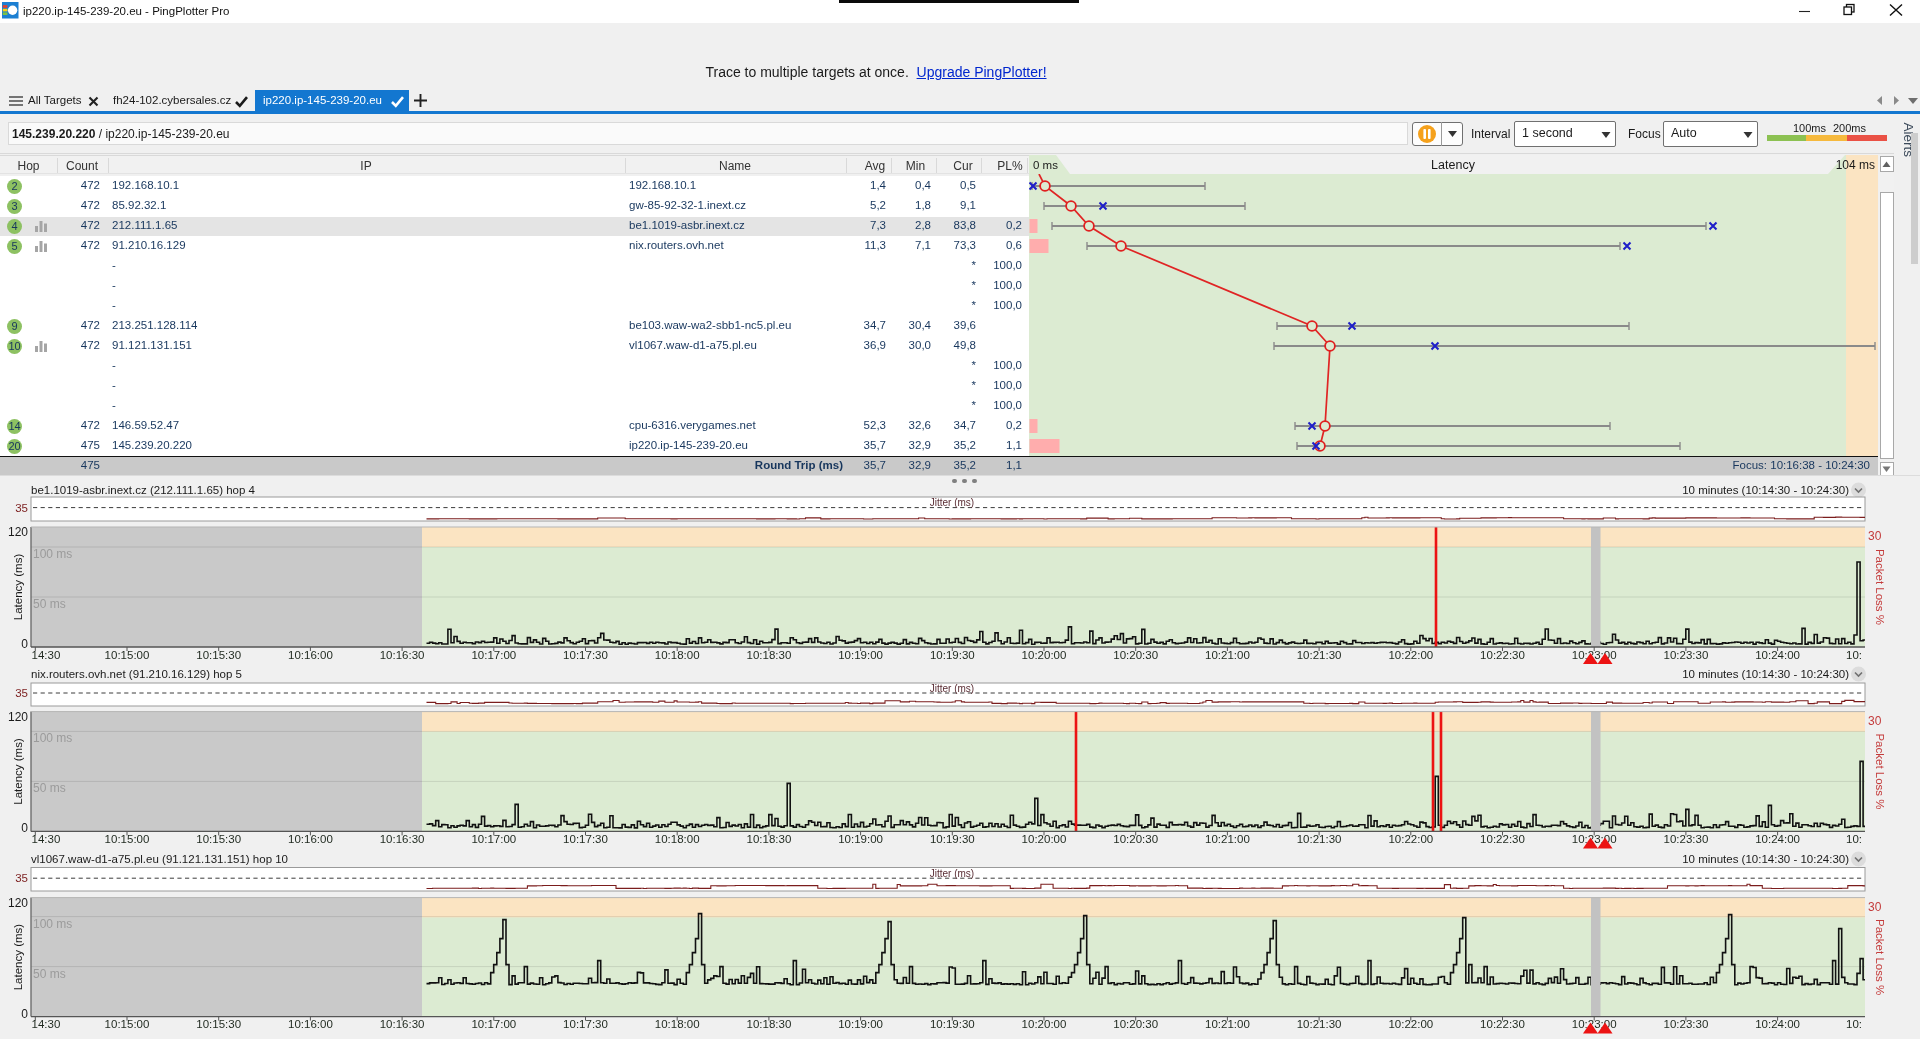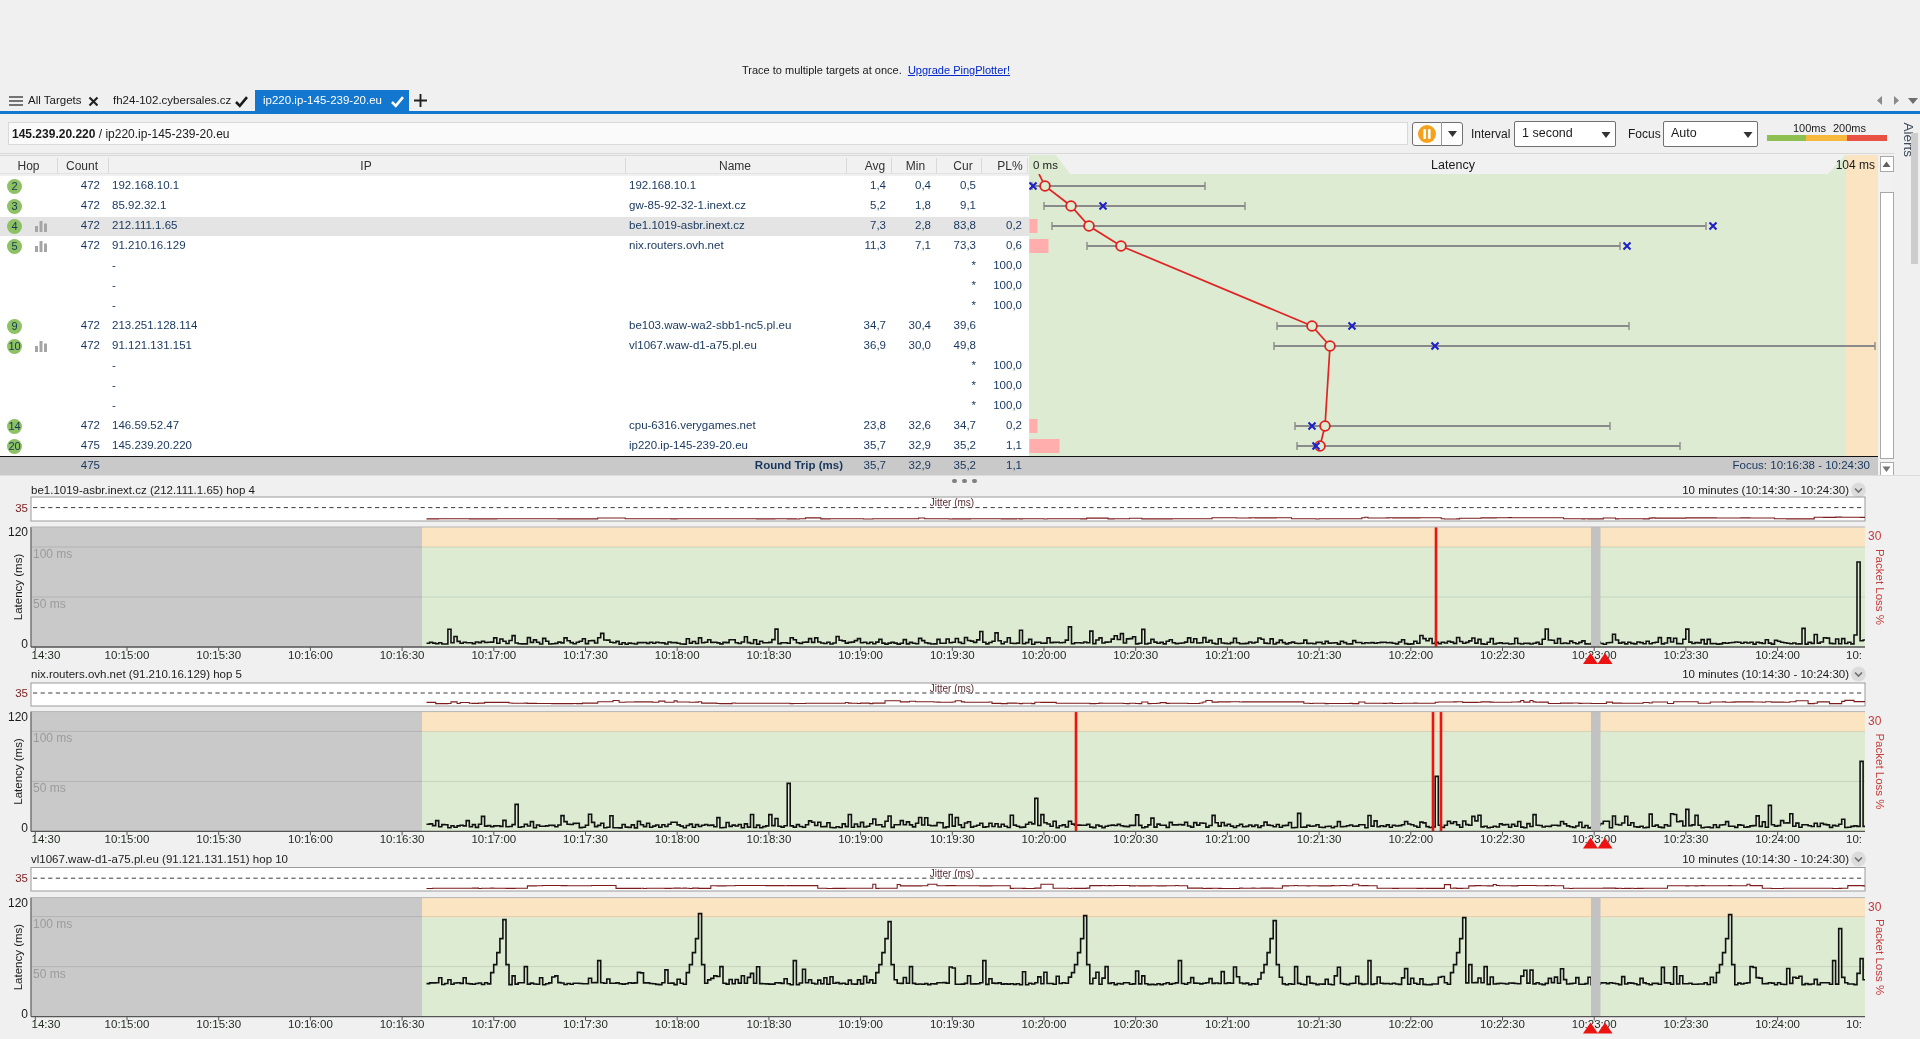--- a/index.html
+++ b/index.html
@@ -2,24 +2,41 @@
 <html><head><meta charset="utf-8"><title>ip220.ip-145-239-20.eu - PingPlotter Pro</title>
 <style>
 * { margin:0; padding:0; box-sizing:border-box; }
 html,body { width:1920px; height:1039px; overflow:hidden; background:#f0f0f0;
   font-family:"Liberation Sans", sans-serif; }
 .abs { position:absolute; }
 </style></head>
 <body>
 <div class="abs" style="left:0;top:0;width:1920px;height:1039px;background:#f0f0f0">
 
+<div class="abs" style="left:0;top:0;width:1920px;height:23px;background:#ffffff">
+ <svg class="abs" style="left:2px;top:2px" width="17" height="17" viewBox="0 0 17 17">
+   <rect x="0" y="0" width="16.5" height="16.5" fill="#1c7fd2"></rect>
+   <rect x="0.8" y="3.2" width="4.6" height="2.6" fill="#e8402a"></rect>
+   <rect x="0.8" y="6.8" width="4.6" height="2.6" fill="#fdd20a"></rect>
+   <rect x="0.8" y="10.4" width="4.6" height="2.6" fill="#7dc242"></rect>
+   <circle cx="10.6" cy="8.3" r="4.7" fill="#fff"></circle>
+ </svg>
+ <div class="abs" style="left:23px;top:4.5px;font-size:11.5px;color:#111">ip220.ip-145-239-20.eu - PingPlotter Pro</div>
+ <svg class="abs" style="left:1782px;top:0" width="138" height="23" viewBox="0 0 138 23">
+   <line x1="17" y1="11.5" x2="28" y2="11.5" stroke="#222" stroke-width="1.1"></line>
+   <rect x="64.5" y="4.5" width="7.5" height="7.5" fill="none" stroke="#111" stroke-width="1.3"></rect>
+   <rect x="62" y="7" width="7.5" height="7.5" fill="#ffffff" stroke="#111" stroke-width="1.3"></rect>
+   <path d="M108 4.5 L120 15.5 M120 4.5 L108 15.5" stroke="#111" stroke-width="1.4"></path>
+ </svg>
+ <div class="abs" style="left:839px;top:0;width:240px;height:2.5px;background:#0a0a0a"></div>
+</div>
 
 
 <div class="abs" style="left:0;top:47px;width:1920px;height:43px;background:#f0f0f0;border-bottom:0">
-  <div class="abs" style="left:0;top:17px;width:1752px;text-align:center;font-size:11px;color:#1a1a1a">Trace to multiple targets at once.&nbsp; <a style="color:#0026ce;text-decoration:underline">Upgrade PingPlotter!</a></div>
+  <div class="abs" style="left:0;top:17px;width:1752px;text-align:center;font-size:14px;color:#1a1a1a">Trace to multiple targets at once.&nbsp; <a style="color:#0026ce;text-decoration:underline">Upgrade PingPlotter!</a></div>
 </div>
 
 <div class="abs" style="left:0;top:90px;width:1920px;height:21px;background:#f0f0f0">
   <svg class="abs" style="left:8px;top:4px" width="17" height="14" viewBox="0 0 17 14">
     <g stroke="#555" stroke-width="1.6">
           <line x1="1" y1="3" x2="15" y2="3"></line>
           <line x1="1" y1="7" x2="15" y2="7"></line>
           <line x1="1" y1="11" x2="15" y2="11"></line>
         </g>
   </svg>
@@ -186,21 +203,21 @@
 <div class="abs" style="left:112px;top:203px">-</div>
 <div class="abs" style="left:906px;top:203px;width:70px;text-align:right">*</div>
 <div class="abs" style="left:952px;top:203px;width:70px;text-align:right">100,0</div>
 <div class="abs" style="left:112px;top:223px">-</div>
 <div class="abs" style="left:906px;top:223px;width:70px;text-align:right">*</div>
 <div class="abs" style="left:952px;top:223px;width:70px;text-align:right">100,0</div>
 <div class="abs" style="left:7px;top:242.5px;width:15px;height:15px;border-radius:50%;background:#8dc162;text-align:center;font-size:11px;line-height:15px;color:#17365d">14</div>
 <div class="abs" style="left:40px;top:243px;width:60px;text-align:right">472</div>
 <div class="abs" style="left:112px;top:243px">146.59.52.47</div>
 <div class="abs" style="left:629px;top:243px">cpu-6316.verygames.net</div>
-<div class="abs" style="left:816px;top:243px;width:70px;text-align:right">23,8</div>
+<div class="abs" style="left:816px;top:243px;width:70px;text-align:right">52,3</div>
 <div class="abs" style="left:861px;top:243px;width:70px;text-align:right">32,6</div>
 <div class="abs" style="left:906px;top:243px;width:70px;text-align:right">34,7</div>
 <div class="abs" style="left:952px;top:243px;width:70px;text-align:right">0,2</div>
 <div class="abs" style="left:7px;top:262.5px;width:15px;height:15px;border-radius:50%;background:#8dc162;text-align:center;font-size:11px;line-height:15px;color:#17365d">20</div>
 <div class="abs" style="left:40px;top:263px;width:60px;text-align:right">475</div>
 <div class="abs" style="left:112px;top:263px">145.239.20.220</div>
 <div class="abs" style="left:629px;top:263px">ip220.ip-145-239-20.eu</div>
 <div class="abs" style="left:816px;top:263px;width:70px;text-align:right">35,7</div>
 <div class="abs" style="left:861px;top:263px;width:70px;text-align:right">32,9</div>
 <div class="abs" style="left:906px;top:263px;width:70px;text-align:right">35,2</div>

